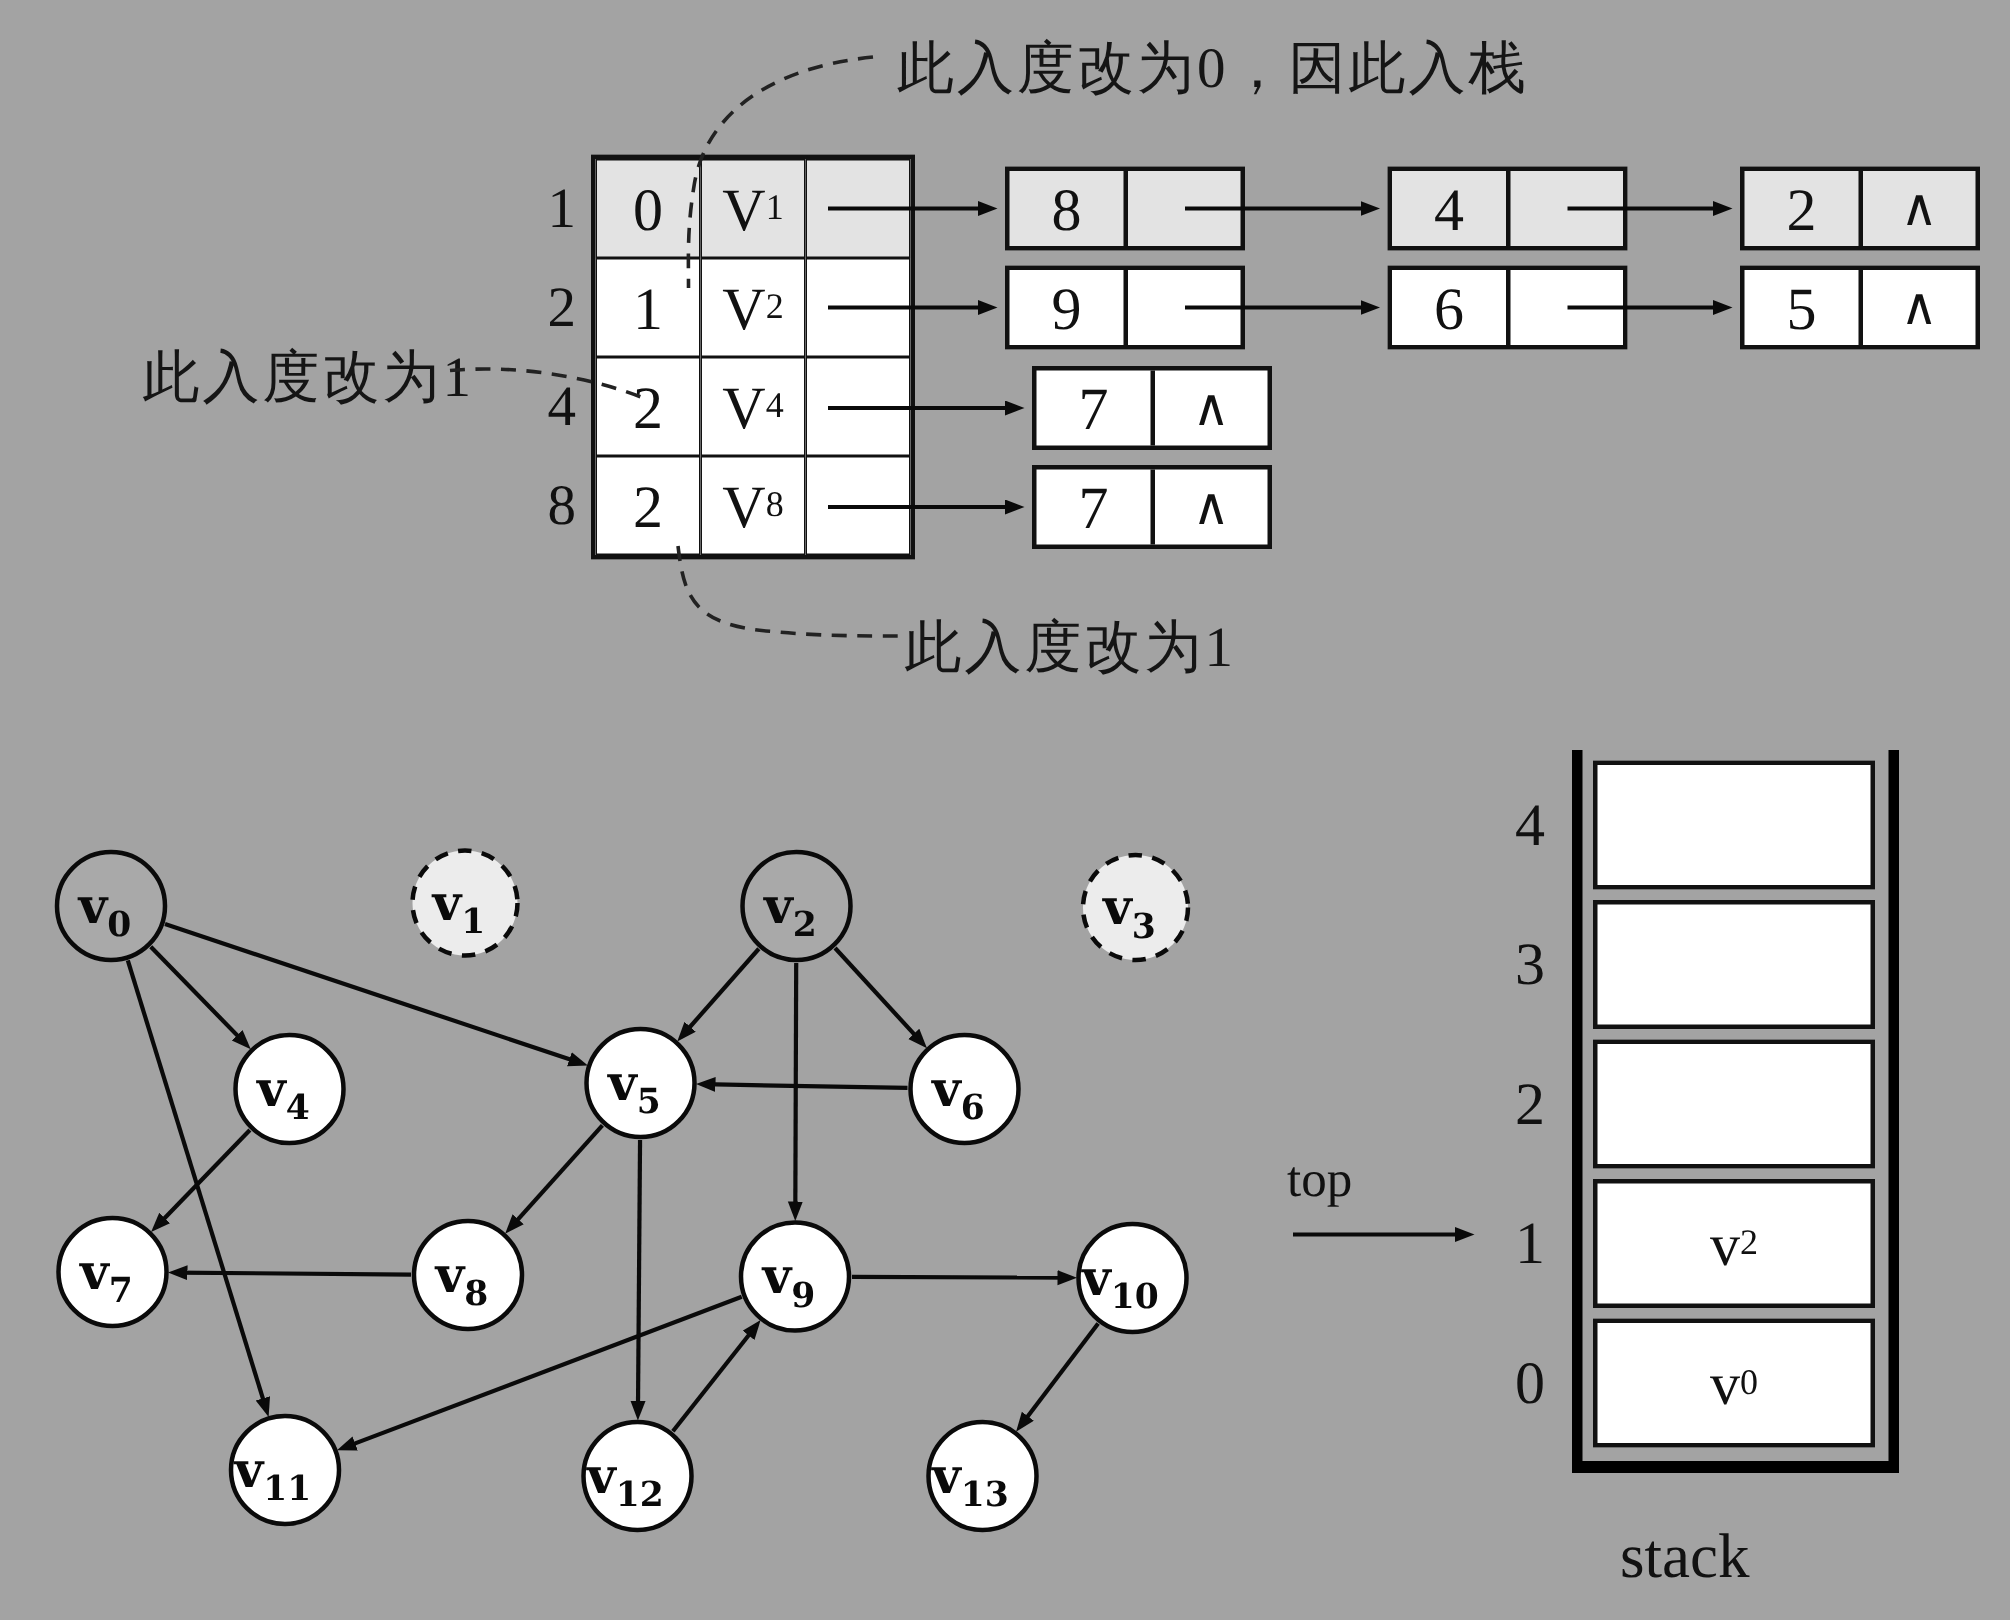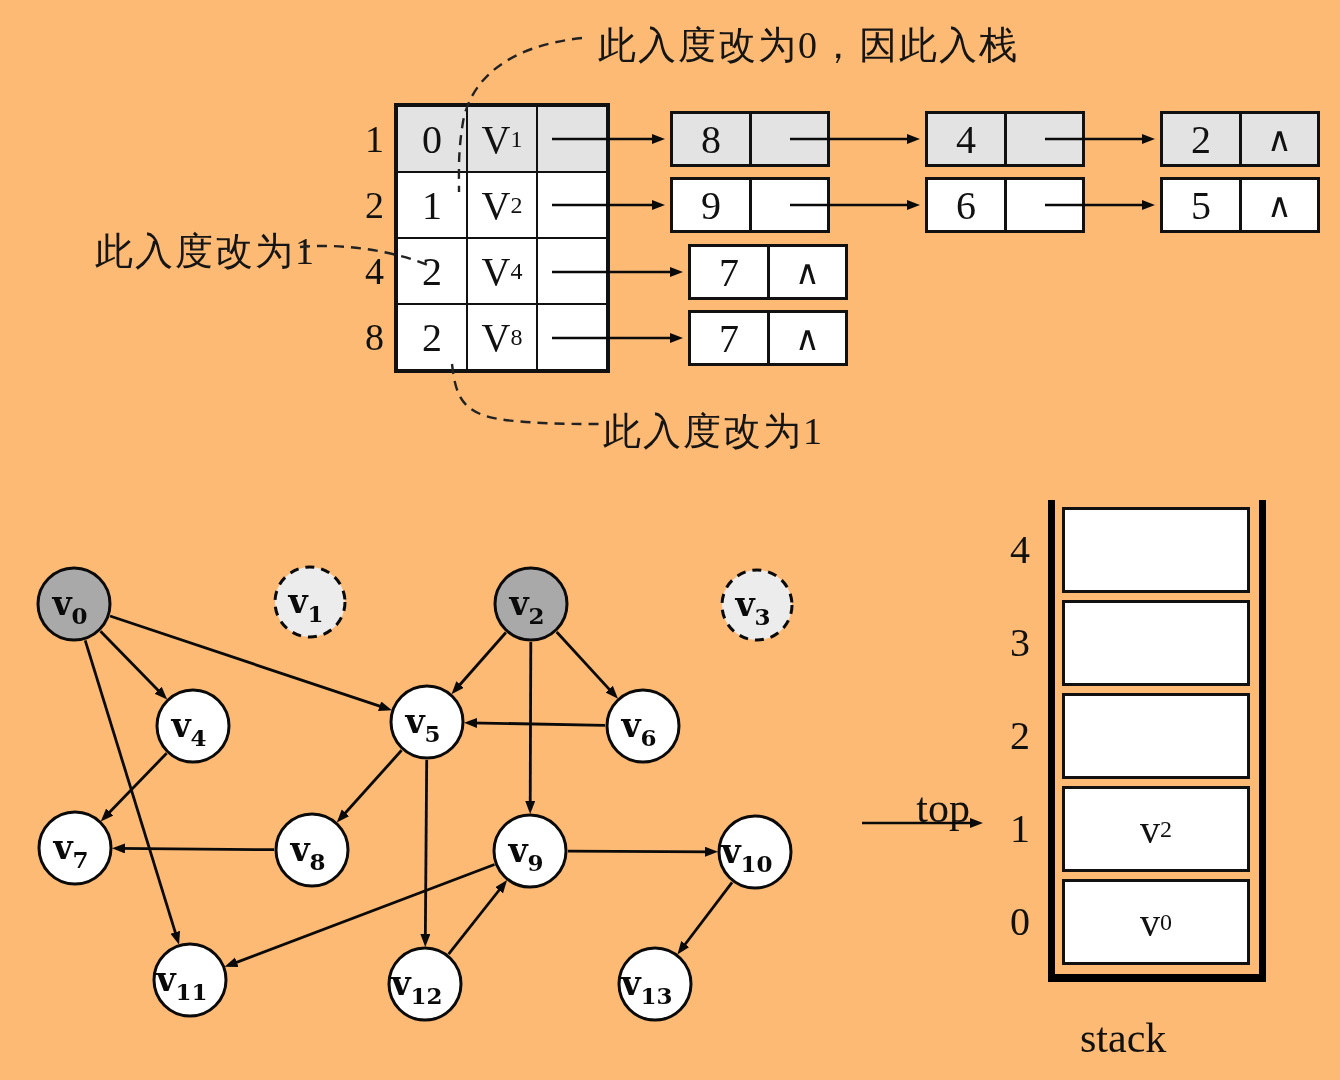--- a/index.html
+++ b/index.html
@@ -1,16 +1,16 @@
 <!DOCTYPE html>
 <html><head>
 <meta charset="utf-8">
 <style>
   html,body{margin:0;padding:0;background:#fff;}
-  #canvas{position:relative;width:1340px;height:1080px;background:#fdba74;overflow:hidden;
+  #canvas{position:relative;width:1340px;height:1080px;background:#a3a3a3;overflow:hidden;
           font-family:"Liberation Serif","DejaVu Serif",serif;color:#111;}
   .note{position:absolute;font-size:38px;letter-spacing:2px;white-space:nowrap;color:#151515;}
   .idx{position:absolute;left:336px;width:48px;height:66px;line-height:66px;
        text-align:right;font-size:38px;}
   
   .adjtable{position:absolute;left:394px;top:103px;display:grid;
             grid-template-columns:70px 70px 70px;grid-auto-rows:66px;
             border:3px solid #111;background:#fff;}
   .adjcell{border:1.5px solid #111;display:flex;align-items:center;justify-content:center;
            font-size:40px;background:#fff;}
@@ -25,21 +25,21 @@
   .ncell.next{flex:1;font-size:34px;}
   
   .stackwalls{position:absolute;left:1048px;top:500px;width:218px;height:482px;
               box-sizing:border-box;border-left:7px solid #000;border-right:7px solid #000;
               border-bottom:8px solid #000;}
   .slot{position:absolute;left:1062px;width:188px;height:86px;box-sizing:border-box;
         border:3px solid #111;background:#fff;display:flex;align-items:center;
         justify-content:center;font-size:40px;}
   .slotlabel{position:absolute;left:996px;width:48px;height:86px;line-height:86px;
              text-align:center;font-size:40px;}
-  .toplabel{position:absolute;left:858px;top:768px;width:112px;text-align:right;font-size:42px;margin-top:16px;}
+  .toplabel{position:absolute;left:858px;top:768px;width:112px;text-align:left;font-size:34px;}
   .caption{position:absolute;left:1080px;top:1014px;width:155px;text-align:left;font-size:42px;}
   svg.overlay{position:absolute;left:0;top:0;z-index:5;pointer-events:none;}
   .vlabel{font-family:"DejaVu Serif","Liberation Serif",serif;font-size:33px;font-weight:bold;
           text-anchor:middle;fill:#0a0a0a;}
   .vsub{font-size:23px;font-weight:bold;}
 </style>
 </head>
 <body>
 
 <div id="canvas">

